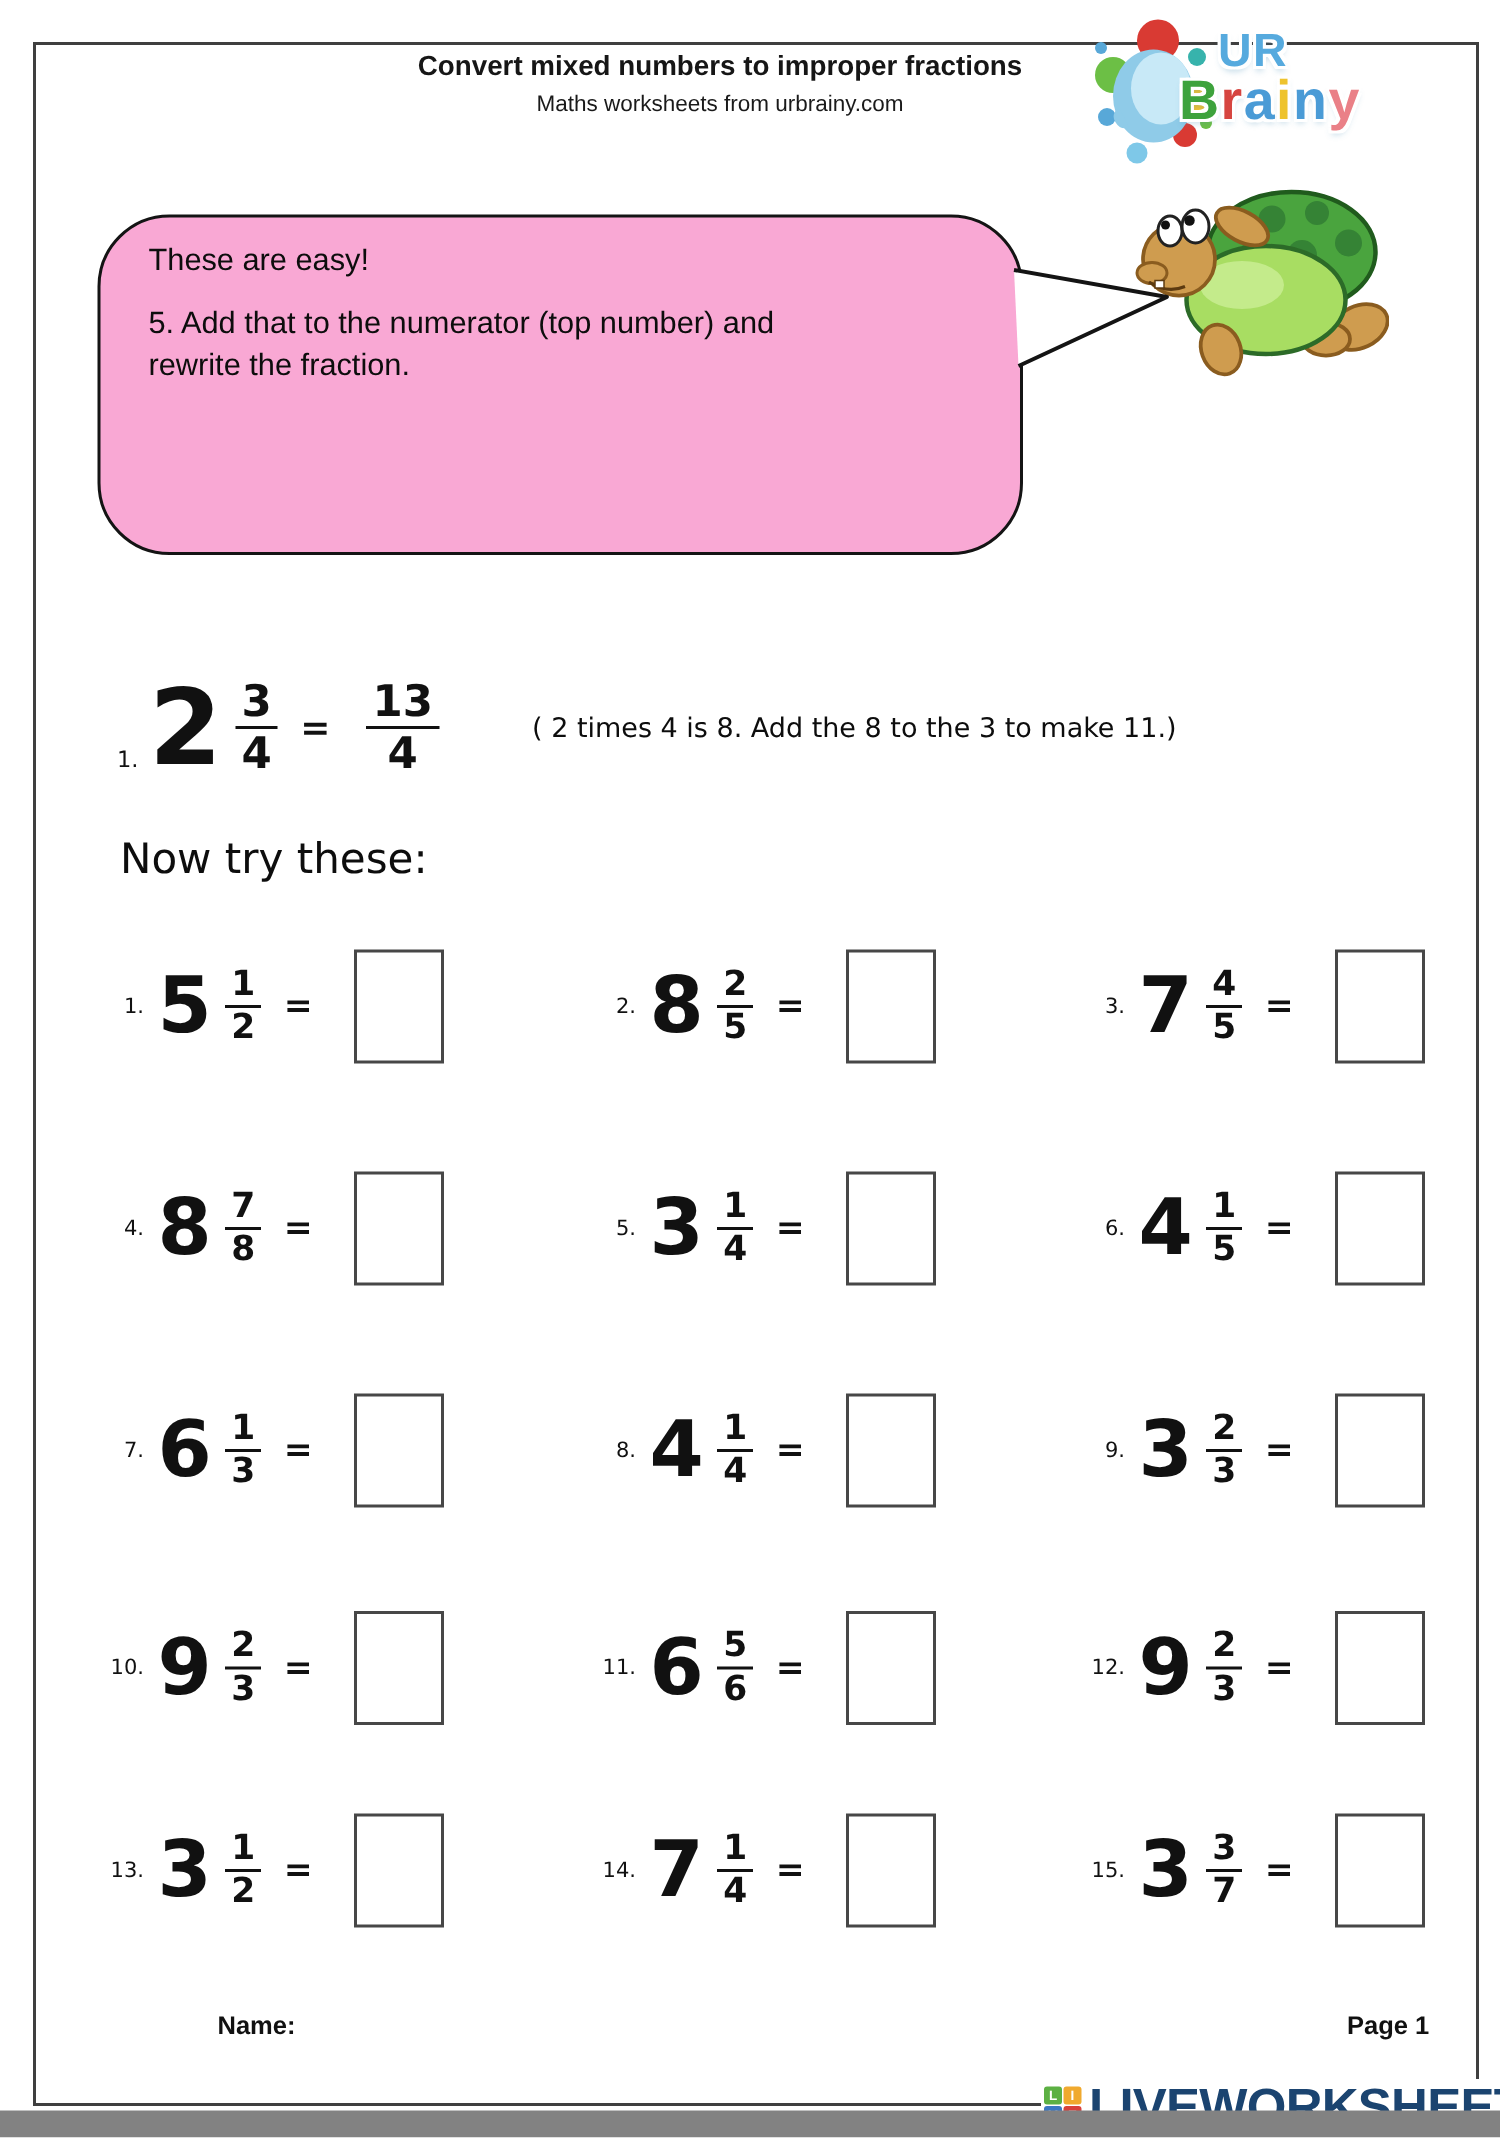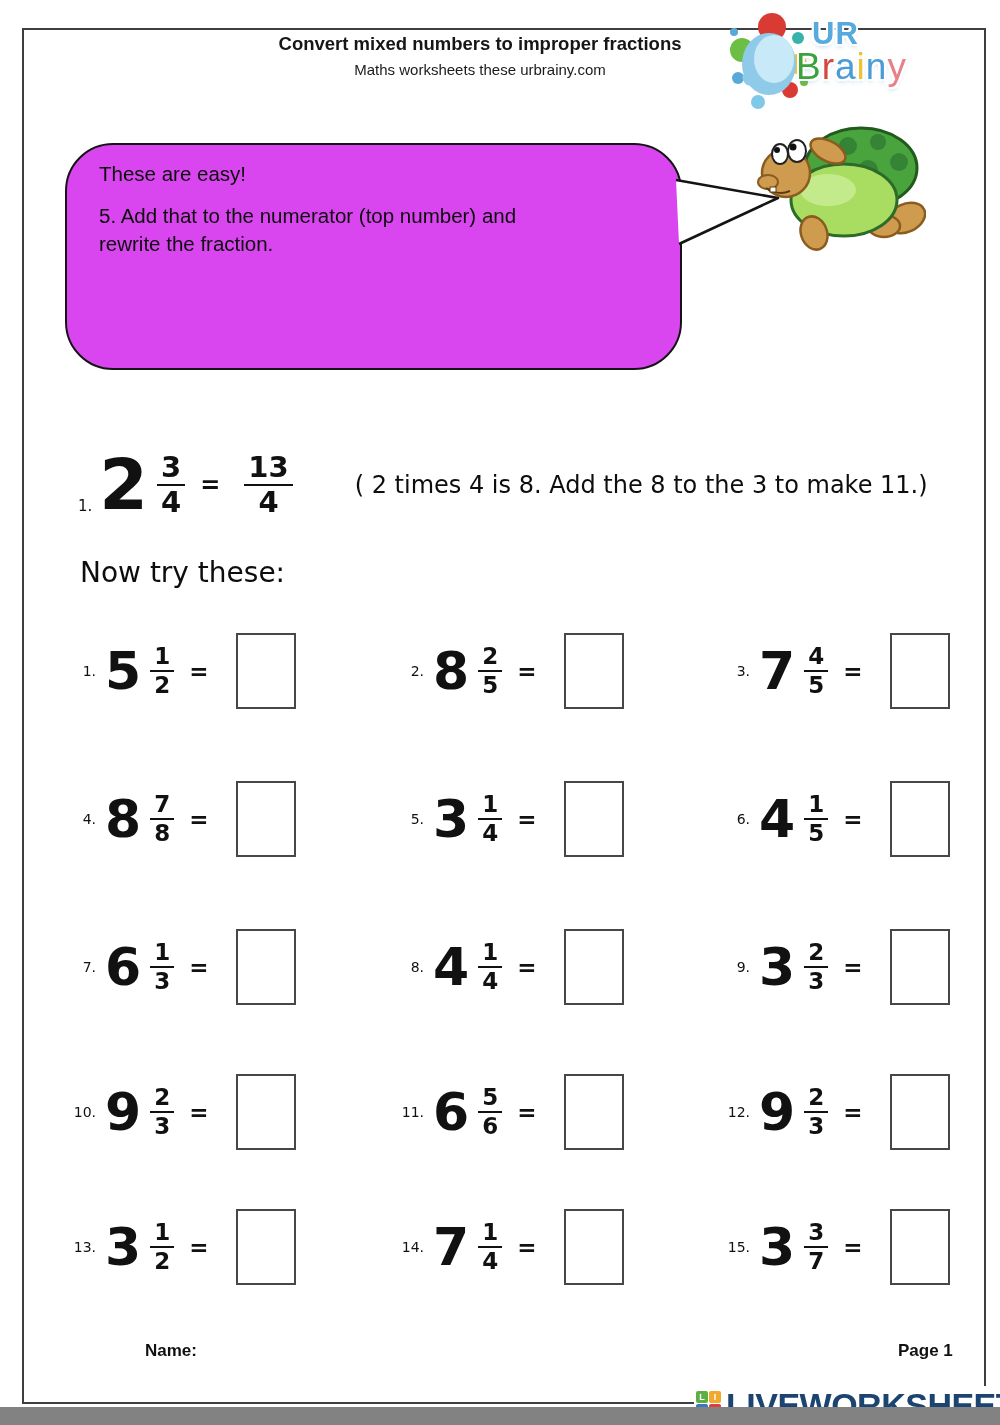--- a/index.html
+++ b/index.html
@@ -13,47 +13,47 @@
   .title{left:140px;top:33px;width:680px;text-align:center;
     font-size:18.5px;font-weight:700;color:#161616;}
   .subtitle{left:140px;top:61px;width:680px;text-align:center;
     font-size:15px;color:#1a1a1a;}
 
   
   .urb{left:728px;top:12px;width:210px;height:100px;}
   .urb-ur{position:absolute;left:84px;top:4px;font-size:31px;font-weight:800;
     color:#56aade;letter-spacing:1px;
     text-shadow:-2px -2px 0 #fff,2px -2px 0 #fff,-2px 2px 0 #fff,2px 2px 0 #fff,0 3px 4px rgba(70,140,180,.35);}
-  .urb-brainy{position:absolute;left:68px;top:34px;font-size:37px;font-weight:400;
+  .urb-brainy{position:absolute;left:58px;top:34px;font-size:37px;font-weight:700;
     letter-spacing:1px;
     text-shadow:-2px -2px 0 #fff,2px -2px 0 #fff,-2px 2px 0 #fff,2px 2px 0 #fff,0 3px 4px rgba(70,140,180,.35);}
 
   
   .bubble{left:65px;top:143px;width:617px;height:227px;box-sizing:border-box;
-    border:2.5px solid #141414;border-radius:48px;background:#d946ef;z-index:1;
+    border:2.5px solid #141414;border-radius:48px;background:#f9a8d4;z-index:1;
     padding:15px 30px 0 32px;}
   .bubble p{margin:0 0 15px 0;font-size:20.5px;line-height:1.33;color:#0d0d0d;
     white-space:pre-line;}
   .tail{left:598px;top:158px;width:200px;height:100px;z-index:2;}
   .turtle{left:756px;top:118px;width:170px;height:135px;z-index:0;}
 
   
   .math{font-family:"DejaVu Sans",sans-serif;}
   .frac{display:inline-flex;flex-direction:column;align-items:center;
     line-height:1.08;font-weight:600;}
   .frac .num{border-bottom:2.2px solid #111;padding:0 4px 1px;}
   .frac .den{padding-top:1px;}
 
   
   .example{left:78px;top:443px;height:84px;display:flex;align-items:center;}
   .ex-label{font-size:15px;margin-right:7px;align-self:flex-end;padding-bottom:12px;}
   .ex-whole{font-size:70px;line-height:1;font-weight:600;}
   .example .frac{font-size:29px;margin-left:9px;}
   .ex-eq{font-size:24px;font-weight:700;margin:0 15px;}
-  .ex-expl{font-size:24px;margin-left:62px;white-space:nowrap;color:#0d0d0d;}
+  .ex-expl{font-size:18px;margin-left:62px;white-space:nowrap;color:#0d0d0d;}
 
   .prompt{left:80px;top:556px;font-size:28px;color:#0d0d0d;
     font-family:"DejaVu Sans",sans-serif;}
 
   
   .problem{position:absolute;display:flex;align-items:center;height:92px;}
   .p-label{width:30px;text-align:right;font-size:14px;margin-right:9px;}
   .p-whole{font-size:52px;line-height:1;font-weight:600;}
   .problem .frac{font-size:23px;margin-left:9px;}
   .p-eq{font-size:23px;font-weight:700;margin:0 16px 0 15px;}
@@ -73,21 +73,21 @@
     margin-left:5px;line-height:1;}
 
   .gray-bar{left:0;top:1407px;width:1000px;height:18px;background:#828282;z-index:10;}
 </style>
 </head>
 <body>
 
 <div class="abs page-border"></div>
 
 <div class="abs title">Convert mixed numbers to improper fractions</div>
-<div class="abs subtitle">Maths worksheets these urbrainy.com</div>
+<div class="abs subtitle">Maths worksheets from urbrainy.com</div>
 
 <div class="abs urb">
   <svg width="84" height="100" viewBox="0 0 84 100">
     <circle cx="44" cy="15" r="14" fill="#d93a33"></circle>
     <circle cx="14" cy="38" r="12" fill="#6cbf45"></circle>
     <circle cx="70" cy="26" r="6" fill="#37b3ac"></circle>
     <circle cx="69" cy="52" r="10" fill="#f2c230"></circle>
     <circle cx="10" cy="66" r="6" fill="#58a8d8"></circle>
     <circle cx="62" cy="78" r="8" fill="#d93a33"></circle>
     <circle cx="30" cy="90" r="7" fill="#7ec8e8"></circle>

